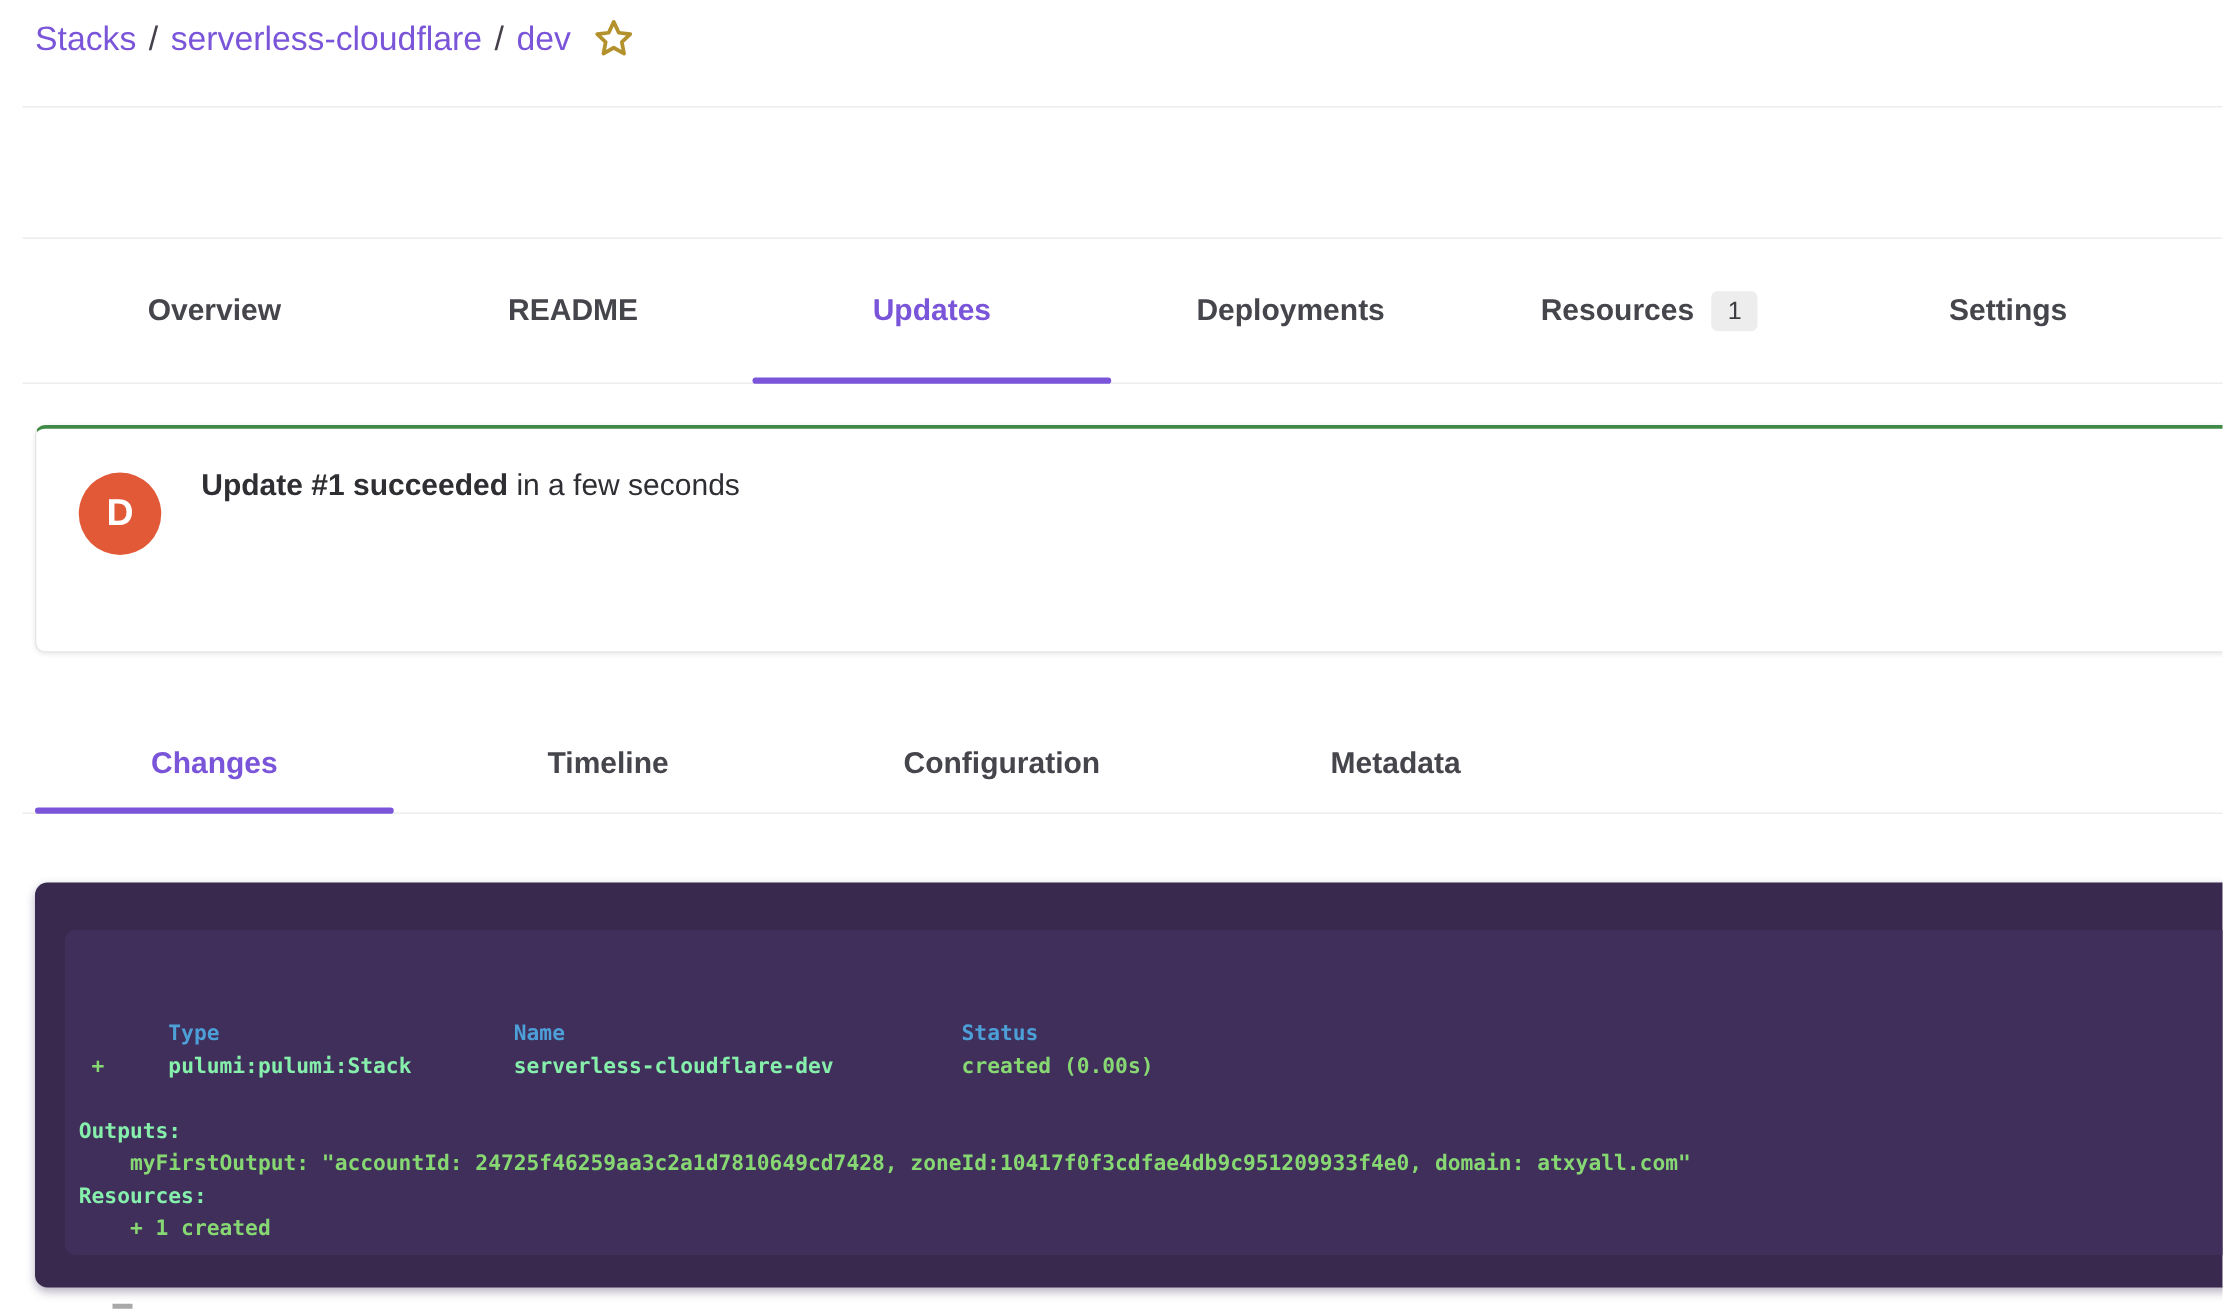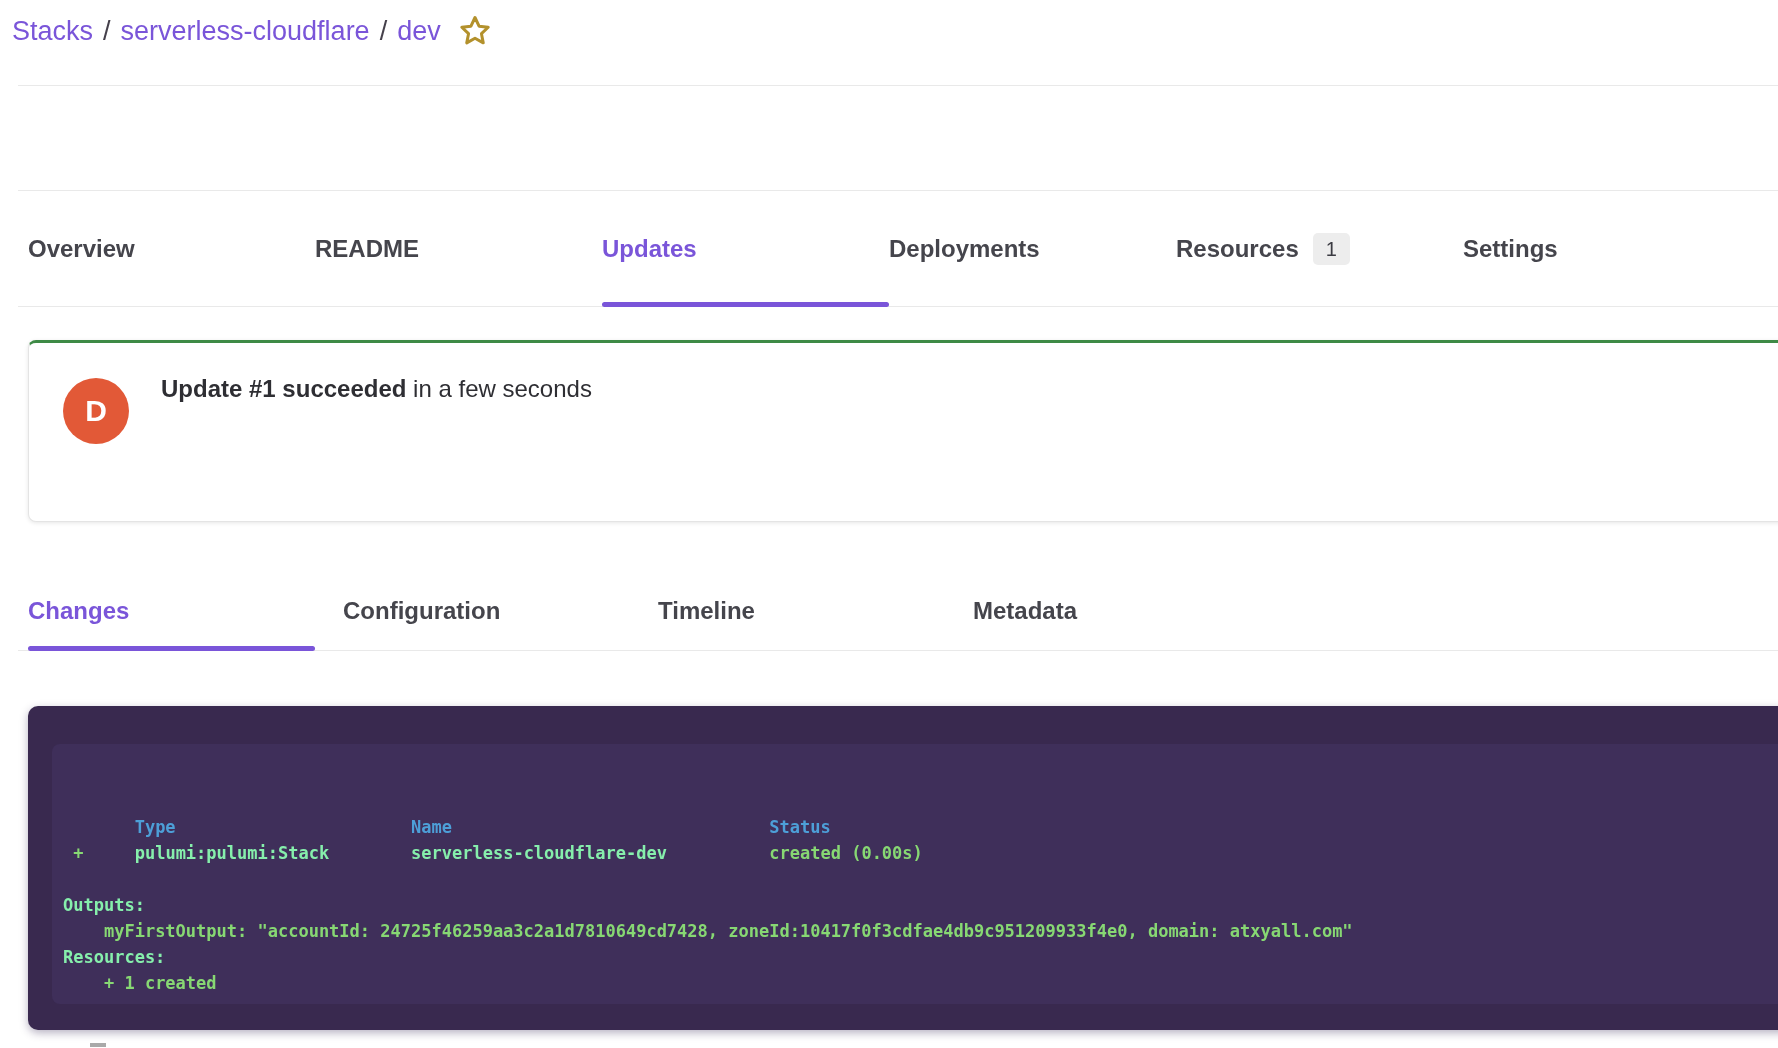--- a/index.html
+++ b/index.html
@@ -1,41 +1,41 @@
 <!DOCTYPE html>
 <html><head>
 <meta charset="utf-8">
 <style>
   * { margin:0; padding:0; box-sizing:border-box; }
   html,body { width:1778px; height:1048px; background:#fff; overflow:hidden;
               font-family:"Liberation Sans", sans-serif; }
   .page { position:relative; width:1778px; height:1048px; }
 
   
-  .breadcrumb-row { display:flex; align-items:center; padding:12px 0 0 12px; height:50px; }
+  .breadcrumb-row { display:flex; align-items:center; padding:12px 0 0 28px; height:50px; }
   .crumb { color:#7a55d9; font-size:27px; text-decoration:none; cursor:pointer; }
   .crumb-sep { color:#45404b; font-size:27px; margin:0 10px; }
   .star-btn { background:none; border:none; margin-left:16px; cursor:pointer; display:flex; align-items:center; }
 
   .hr { border:none; border-top:1px solid #e9e9e9; position:absolute; left:18px; right:0; }
   .hr1 { top:85px; }
   .hr2 { top:190px; }
 
   
   .status-row { position:absolute; top:113px; left:28px; display:flex; align-items:center;
                 font-size:22px; color:#4a4a50; height:34px; }
   .status-label { font-weight:700; color:#38383e; margin-right:8px; }
   .check-icon { margin-left:10px; display:inline-flex; }
 
   
   .tabs { position:absolute; left:28px; display:flex; }
   .main-tabs { top:191px; height:116px; }
   .sub-tabs  { top:570px; height:81px;gap:28px; }
   .tabs .hairline { position:absolute; left:-10px; width:1772px; bottom:0; height:1px; background:#e9e9e9; }
-  .tab { width:287px; height:100%; display:flex; align-items:center; justify-content:flex-start;
+  .tab { width:287px; height:100%; display:flex; align-items:center; justify-content:center;
          font-size:24px; font-weight:600; color:#45454c; cursor:pointer; position:relative; }
   .tab.active { color:#7a55d9; }
   .tab.active::after { content:""; position:absolute; left:0; right:0; bottom:0; height:5px;
                        background:#7a55d9; border-radius:3px; z-index:2; }
   .tab-badge { margin-left:14px; background:#ededed; color:#3b3b42; font-size:20px; font-weight:400;
                border-radius:5px; padding:6px 13px; line-height:1; }
 
   
   .update-card { position:absolute; top:340px; left:28px; width:1762px; height:182px;
                  background:#fff; border:1px solid #e4e4e4; border-top:3px solid #3e8a46;
@@ -121,24 +121,24 @@
       <b>Update #1 succeeded</b><span> in a few seconds</span>
     </div>
   </section>
 
   <nav class="tabs sub-tabs" id="sub-tabs-host">
     <span class="hairline"></span>
   <div class="tab active">
         <span>Changes</span>
       </div>
       <div class="tab">
-        <span>Configuration</span>
+        <span>Timeline</span>
       </div>
       <div class="tab">
-        <span>Timeline</span>
+        <span>Configuration</span>
       </div>
       <div class="tab">
         <span>Metadata</span>
       </div>
     </nav>
 
   <div class="terminal">
     <div class="term-inner">
       <div class="term-pre" id="terminal-host"><div class="term-line"><span class="seg-plain">       </span><span class="seg-blue">Type</span><span class="seg-plain">                       </span><span class="seg-blue">Name</span><span class="seg-plain">                               </span><span class="seg-blue">Status</span></div><div class="term-line"><span class="seg-plain"> </span><span class="seg-green">+</span><span class="seg-plain">     </span><span class="seg-plain">pulumi:pulumi:Stack</span><span class="seg-plain">        </span><span class="seg-plain">serverless-cloudflare-dev</span><span class="seg-plain">          </span><span class="seg-green">created (0.00s)</span></div><div class="term-line">&nbsp;</div><div class="term-line"><span class="seg-plain">Outputs:</span></div><div class="term-line"><span class="seg-plain">    </span><span class="seg-green">myFirstOutput: "accountId: 24725f46259aa3c2a1d7810649cd7428, zoneId:10417f0f3cdfae4db9c951209933f4e0, domain: atxyall.com"</span></div><div class="term-line"><span class="seg-plain">Resources:</span></div><div class="term-line"><span class="seg-plain">    </span><span class="seg-green">+ 1 created</span></div></div>
     </div>

